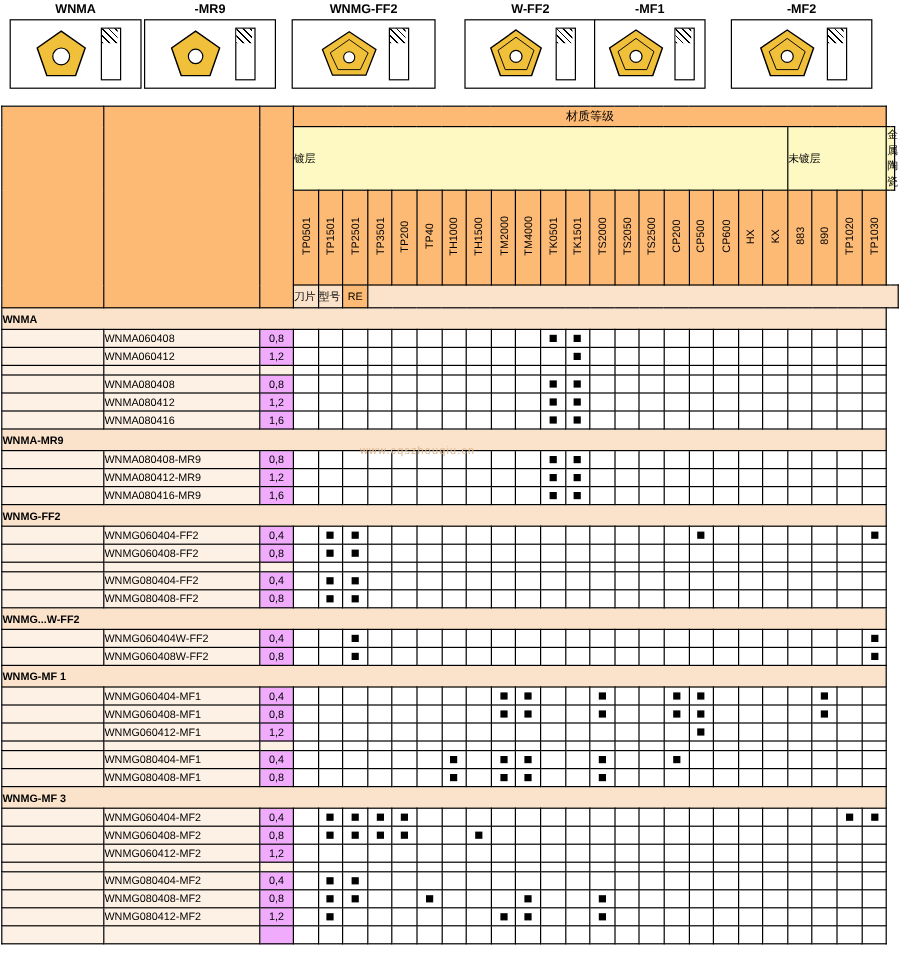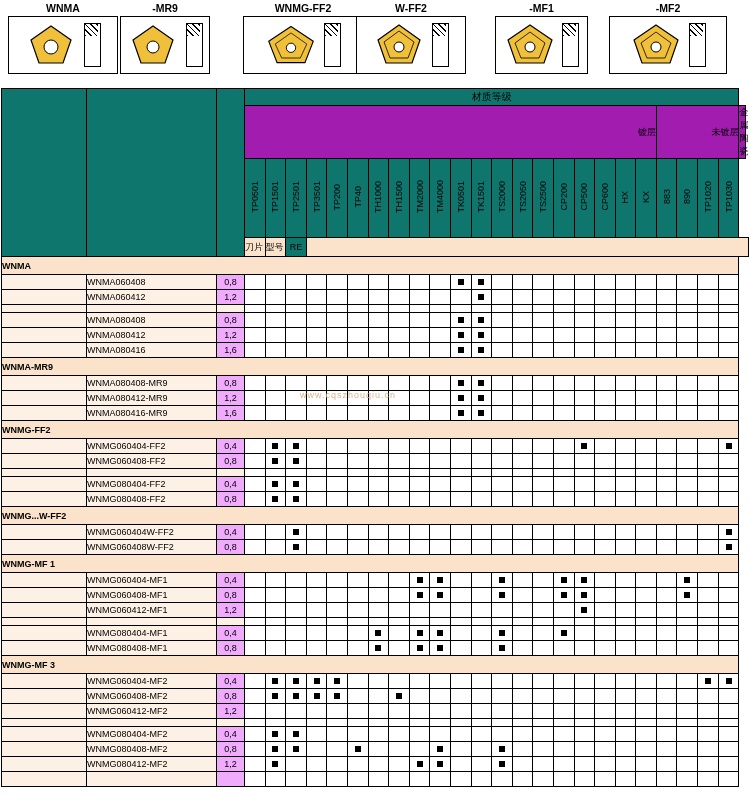--- a/index.html
+++ b/index.html
@@ -12,34 +12,34 @@
   .ig-label{font-size:10.5px;font-weight:bold;height:16px;line-height:16px;}
   .ig-body{position:relative;height:58px;border:1px solid #000;background:#fff;box-sizing:border-box;display:flex;align-items:center;justify-content:center;gap:6px;}
   .shape-wrap{width:52px;height:50px;display:flex;align-items:center;justify-content:center;}
   .side-wrap{width:18px;height:44px;display:flex;align-items:center;justify-content:center;}
   .sidebody{position:relative;width:15px;height:42px;border:1px solid #000;background:#fff;}
   .sidebody .hb{position:absolute;left:0;top:0;width:13px;height:12px;background:repeating-linear-gradient(45deg,#000 0 1px,#fff 1px 4px);}
 
   
   table.main{border-collapse:collapse;width:748px;margin-left:1px;table-layout:fixed;}
   table.main td,table.main th{border:1px solid #000;padding:0;font-size:9px;vertical-align:middle;}
-  .hdr{background:#0f766e;text-align:center;font-weight:normal;}
+  .hdr{background:#fdba74;text-align:center;font-weight:normal;}
   .hdr-tall{height:78px;}
   .vert{writing-mode:vertical-rl;transform:rotate(180deg);white-space:nowrap;font-size:9px;letter-spacing:0px;margin:0 auto;}
-  .grp-row td{height:15px;text-align:right;font-size:10px;background:#a21caf;}
+  .grp-row td{height:15px;text-align:left;font-size:10px;background:#fef9c3;}
   .left-head{background:#fbe3cb;text-align:left;padding-left:5px;font-size:10px;margin-left:28px;}
   .sec-row td{background:#fbe3cb;height:17px;font-weight:bold;font-size:10px;padding-left:5px;text-align:left;}
   .data-row td{height:14px;}
   .namecell{background:#fdf0e4;padding-left:6px;font-size:9.5px;text-align:left;}
   .recell{background:#f0abfc;text-align:center;font-size:9px;}
   .spacer-row td{height:7px;background:#ffffff;}
   .spacer-row td.namecell,.spacer-row td.recell{background:#fdf0e4;}
   .dot{display:block;width:6px;height:6px;background:#000;margin:0 auto;}
   .cell{text-align:center;background:#fff;}
-  .watermark{position:absolute;left:300px;top:390px;font-size:9px;color:#d9b48a;letter-spacing:1px;pointer-events:none;}
+  .watermark{position:absolute;left:300px;top:370px;font-size:9px;color:#d9b48a;letter-spacing:1px;pointer-events:none;}
 </style>
 </head>
 <body>
 
 <div class="page">
 
   <div class="top-strip" id="strip">
       <div class="insert-group" style="left: 8px; width: 110px;">
         <div class="ig-label">WNMA</div>
         <div class="ig-body">
@@ -49,21 +49,21 @@
        <circle cx="23" cy="24" r="7" fill="#fff" stroke="#000" stroke-width="1"></circle>
             </svg>
           </span>
           <span class="side-wrap">
             <span class="sidebody">
               <span class="hb"></span>
             </span>
           </span>
         </div>
       </div>
-      <div class="insert-group" style="left: 120px; width: 90px;">
+      <div class="insert-group" style="left: 120px; width: 110px;">
         <div class="ig-label">-MR9</div>
         <div class="ig-body">
           <span class="shape-wrap">
             <svg width="46" height="44" viewBox="0 0 46 44">
        <polygon points="23,3 43,17 35,40 11,40 3,17" fill="#f0c03a" stroke="#000" stroke-width="1.2"></polygon>
        <circle cx="23" cy="24" r="6" fill="#fff" stroke="#000" stroke-width="1"></circle>
             </svg>
           </span>
           <span class="side-wrap">
             <span class="sidebody">
@@ -82,21 +82,21 @@
        <circle cx="28" cy="25" r="5" fill="#fff" stroke="#000" stroke-width="1"></circle>
             </svg>
           </span>
           <span class="side-wrap">
             <span class="sidebody">
               <span class="hb"></span>
             </span>
           </span>
         </div>
       </div>
-      <div class="insert-group" style="left: 356px; width: 110px;">
+      <div class="insert-group" style="left: 387px; width: 110px;">
         <div class="ig-label">W-FF2</div>
         <div class="ig-body">
           <span class="shape-wrap">
             <svg width="50" height="44" viewBox="0 0 50 44">
        <polygon points="25,2 46,17 38,40 12,40 4,17" fill="#f0c03a" stroke="#000" stroke-width="1.2"></polygon>
        <polygon points="25,8 40,19 34,35 16,35 10,19" fill="none" stroke="#000" stroke-width="0.8"></polygon>
        <circle cx="25" cy="24" r="5" fill="#fff" stroke="#000" stroke-width="1"></circle>
             </svg>
           </span>
           <span class="side-wrap">

